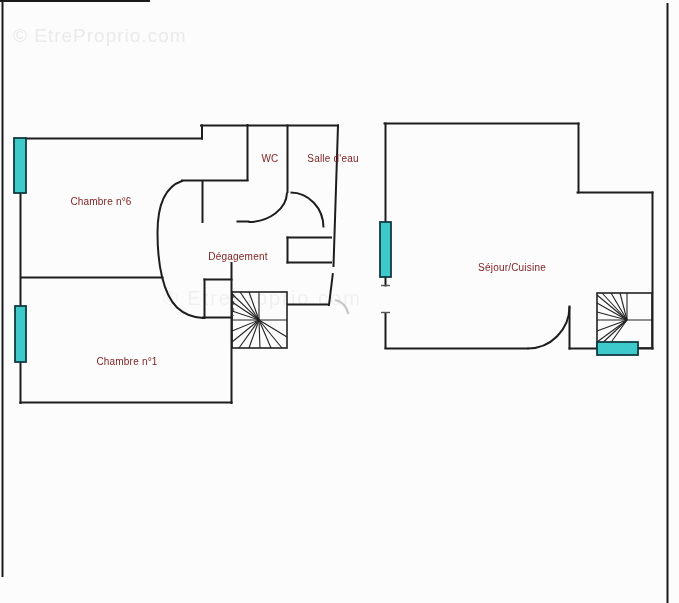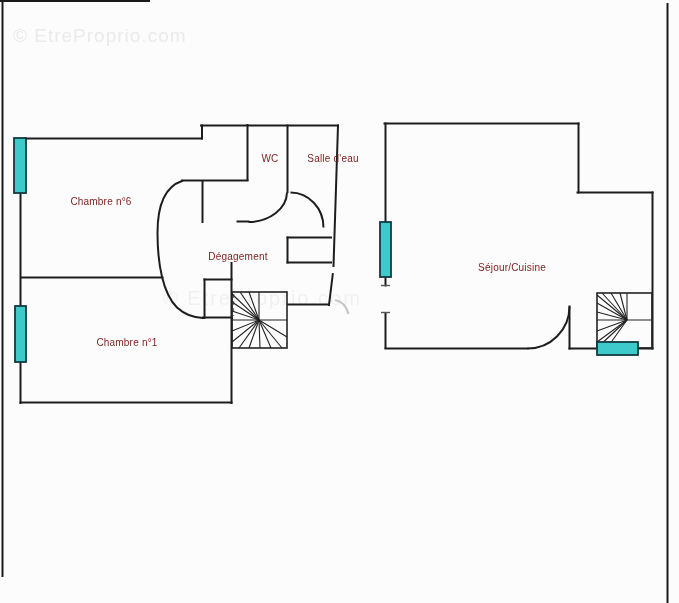--- a/index.html
+++ b/index.html
@@ -153,16 +153,16 @@
     <g fill="#3ec9cb" stroke="#123a42" stroke-width="1.8">
       <rect x="380" y="222" width="11" height="55"></rect>
       <rect x="597" y="342" width="41" height="13"></rect>
     </g>
   </svg>
 
   <div class="room-label" style="left:101px;top:201px;">Chambre n°6</div>
   <div class="room-label" style="left:270px;top:158px;">WC</div>
   <div class="room-label" style="left:333px;top:158px;">Salle d'eau</div>
   <div class="room-label" style="left:238px;top:256px;">Dégagement</div>
-  <div class="room-label" style="left:127px;top:342px;">Chambre n°1</div>
+  <div class="room-label" style="left:127px;top:361px;">Chambre n°1</div>
   <div class="room-label" style="left:512px;top:228px;margin-top:39px;">Séjour/Cuisine</div>
 
 </div>
 
 </body></html>

